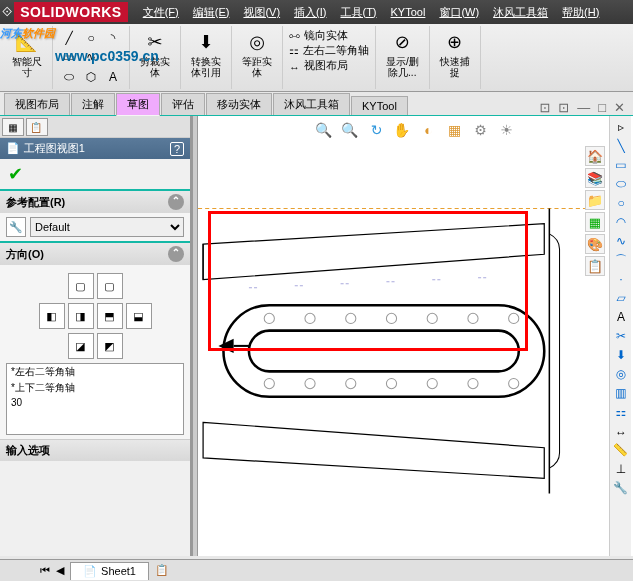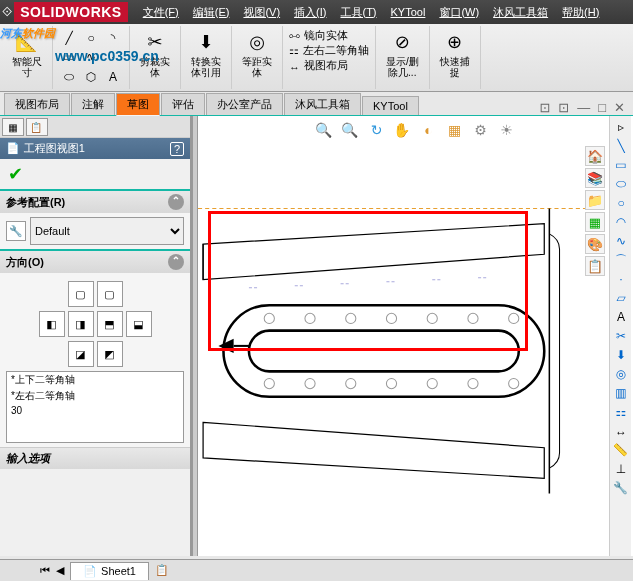--- a/index.html
+++ b/index.html
@@ -13,57 +13,57 @@
 .watermark-url{position:absolute;top:48px;left:55px;color:#0369a1;font-size:14px;z-index:100;pointer-events:none;font-weight:bold;}
 .ribbon{background:linear-gradient(#f0f0f0,#e0e0e0);height:68px;display:flex;border-bottom:1px solid #999;padding:2px;}
 .ribbon-group{display:flex;flex-direction:column;align-items:center;padding:2px 6px;border-right:1px solid #ccc;}
 .ribbon-btn-lg{display:flex;flex-direction:column;align-items:center;padding:2px 4px;cursor:pointer;}
 .ribbon-icon{width:24px;height:24px;display:flex;align-items:center;justify-content:center;font-size:18px;}
 .ribbon-label{font-size:10px;text-align:center;line-height:11px;margin-top:2px;}
 .ribbon-row{display:flex;gap:2px;}
 .ribbon-small{width:20px;height:18px;display:flex;align-items:center;justify-content:center;cursor:pointer;font-size:12px;}
 .tabs{background:#e8e8e8;height:24px;display:flex;align-items:flex-end;border-bottom:1px solid #14b8a6;padding-left:4px;}
 .tab{padding:3px 10px;background:#d8d8d8;border:1px solid #aaa;border-bottom:none;margin-right:1px;cursor:pointer;font-size:11px;}
-.tab.active{background:#f97316;border-bottom:1px solid #f5f5f5;margin-bottom:-1px;}
+.tab.active{background:#f0abfc;border-bottom:1px solid #f5f5f5;margin-bottom:-1px;}
 .doc-controls{margin-left:auto;display:flex;gap:8px;padding-right:8px;align-items:center;}
 .doc-ctrl{cursor:pointer;font-size:13px;color:#666;}
 .main{display:flex;height:440px;}
 .left-panel{width:192px;background:#f0f0f0;border-right:2px solid #999;display:flex;flex-direction:column;overflow:hidden;}
 .panel-tabs{height:22px;background:#e0e0e0;display:flex;padding:2px;gap:2px;border-bottom:1px solid #ccc;}
 .panel-tab{width:22px;height:18px;border:1px solid #999;background:#f5f5f5;cursor:pointer;display:flex;align-items:center;justify-content:center;font-size:10px;}
 .panel-header{background:linear-gradient(#5a7a9a,#4a6a8a);color:#fff;padding:3px 6px;display:flex;align-items:center;font-size:11px;}
 .panel-header-icon{margin-right:4px;}
 .panel-qm{margin-left:auto;width:14px;height:14px;border:1px solid #fff;border-radius:2px;text-align:center;line-height:12px;cursor:pointer;}
 .checkmark{color:#0a0;font-size:18px;padding:4px 8px;}
 .section{border-top:2px solid #14b8a6;}
 .section-hdr{background:linear-gradient(#e8e8e8,#d8d8d8);padding:3px 6px;display:flex;align-items:center;cursor:pointer;font-weight:bold;font-size:11px;}
 .section-chev{margin-left:auto;width:16px;height:16px;background:#999;color:#fff;border-radius:8px;text-align:center;line-height:14px;font-size:10px;}
 .section-body{padding:4px 6px;background:#f5f5f5;}
 .dropdown{display:flex;align-items:center;gap:4px;}
-.dropdown select{flex:1;height:28px;border:1px solid #999;font-size:11px;}
+.dropdown select{flex:1;height:20px;border:1px solid #999;font-size:11px;}
 .dd-icon{width:20px;height:20px;border:1px solid #999;background:#fff;display:flex;align-items:center;justify-content:center;}
 .view-row{display:flex;gap:3px;justify-content:center;margin:4px 0;}
 .view-btn{width:26px;height:26px;border:1px solid #999;background:#fff;cursor:pointer;display:flex;align-items:center;justify-content:center;}
 .view-list{border:1px solid #999;background:#fff;height:72px;overflow:auto;margin-top:2px;}
 .view-list-item{padding:1px 4px;font-size:10px;cursor:pointer;}
 .viewport{flex:1;background:#fff;position:relative;overflow:hidden;}
 .view-toolbar{position:absolute;top:4px;left:50%;transform:translateX(-50%);display:flex;gap:6px;z-index:5;}
 .vt-btn{width:20px;height:20px;cursor:pointer;display:flex;align-items:center;justify-content:center;font-size:14px;}
 .right-toolbar{position:absolute;right:2px;top:0;width:22px;display:flex;flex-direction:column;gap:1px;z-index:5;background:#f0f0f0;border-left:1px solid #ccc;padding:2px;height:100%;}
 .rt-btn{width:18px;height:18px;cursor:pointer;display:flex;align-items:center;justify-content:center;font-size:12px;border:1px solid transparent;}
 .right-toolbar2{position:absolute;right:26px;top:30px;width:22px;display:flex;flex-direction:column;gap:2px;z-index:5;}
 .rt2-btn{width:20px;height:20px;cursor:pointer;display:flex;align-items:center;justify-content:center;font-size:13px;border:1px solid #ccc;background:#f5f5f5;}
 .drawing{position:absolute;top:30px;left:0;right:48px;bottom:0;}
 .red-box{position:absolute;border:3px solid red;top:65px;left:10px;width:320px;height:140px;z-index:10;pointer-events:none;}
 .bottom-tabs{position:absolute;bottom:0;left:0;right:0;height:22px;background:#e0e0e0;display:flex;align-items:center;padding-left:40px;border-top:1px solid #999;}
 .sheet-tab{padding:2px 12px;background:#fff;border:1px solid #999;border-bottom:none;cursor:pointer;display:flex;align-items:center;gap:4px;}
 .splitter{width:6px;background:#ccc;cursor:col-resize;border-left:1px solid #999;border-right:1px solid #999;}
 svg{display:block;}
 .section-label{font-size:11px;margin:4px 0 2px 4px;}
-.input-section-hdr{background:linear-gradient(#e8e8e8,#d8d8d8);padding:3px 6px;font-weight:bold;font-size:11px;border-top:1px solid #ccc;font-style:italic;}
+.input-section-hdr{background:linear-gradient(#e8e8e8,#d8d8d8);padding:3px 6px;font-weight:bold;font-size:11px;border-top:1px solid #ccc;}
 .left-panel::-webkit-scrollbar{width:16px;}
 </style>
 </head>
 <body>
 
 <div class="watermark">
   <span class="blue">河东</span><span>软件园</span>
 </div>
 <div class="watermark-url">www.pc0359.cn</div>
 
@@ -156,21 +156,21 @@
 捉</div>
     </div>
   </div>
 </div>
 
 <div class="tabs">
   <div class="tab">视图布局</div>
   <div class="tab">注解</div>
   <div class="tab active">草图</div>
   <div class="tab">评估</div>
-  <div class="tab">办公室产品</div>
+  <div class="tab">移动实体</div>
   <div class="tab">沐风工具箱</div>
   <div class="tab">KYTool</div>
   <div class="doc-controls">
     <span class="doc-ctrl">⊡</span>
     <span class="doc-ctrl">⊡</span>
     <span class="doc-ctrl">—</span>
     <span class="doc-ctrl">□</span>
     <span class="doc-ctrl">✕</span>
   </div>
 </div>
@@ -217,22 +217,22 @@
           <div class="view-btn">◧</div>
           <div class="view-btn">◨</div>
           <div class="view-btn">⬒</div>
           <div class="view-btn">⬓</div>
         </div>
         <div class="view-row">
           <div class="view-btn">◪</div>
           <div class="view-btn">◩</div>
         </div>
         <div class="view-list">
+          <div class="view-list-item">*左右二等角轴</div>
           <div class="view-list-item">*上下二等角轴</div>
-          <div class="view-list-item">*左右二等角轴</div>
           <div class="view-list-item">30</div>
         </div>
       </div>
     </div>
     <div class="input-section-hdr">输入选项</div>
   </div>
 
   <div class="splitter"></div>
 
   <div class="viewport">

